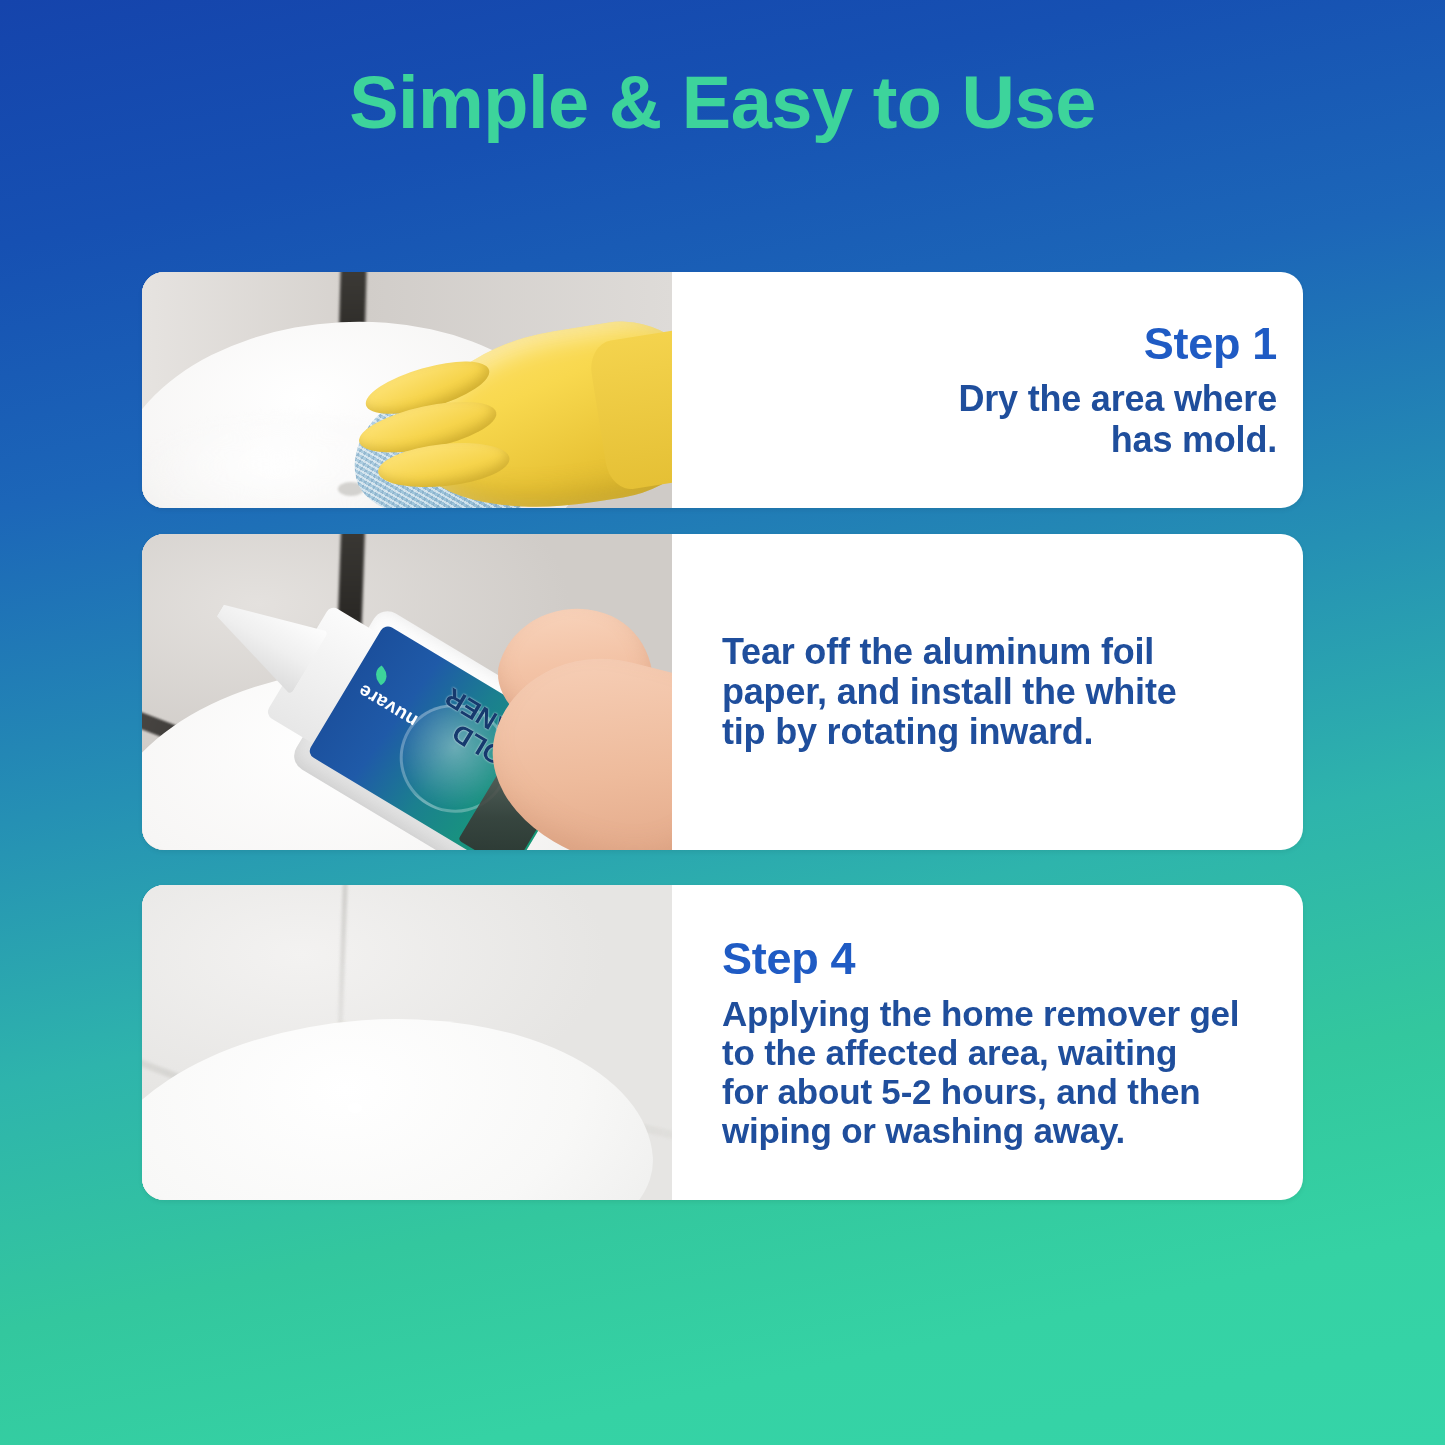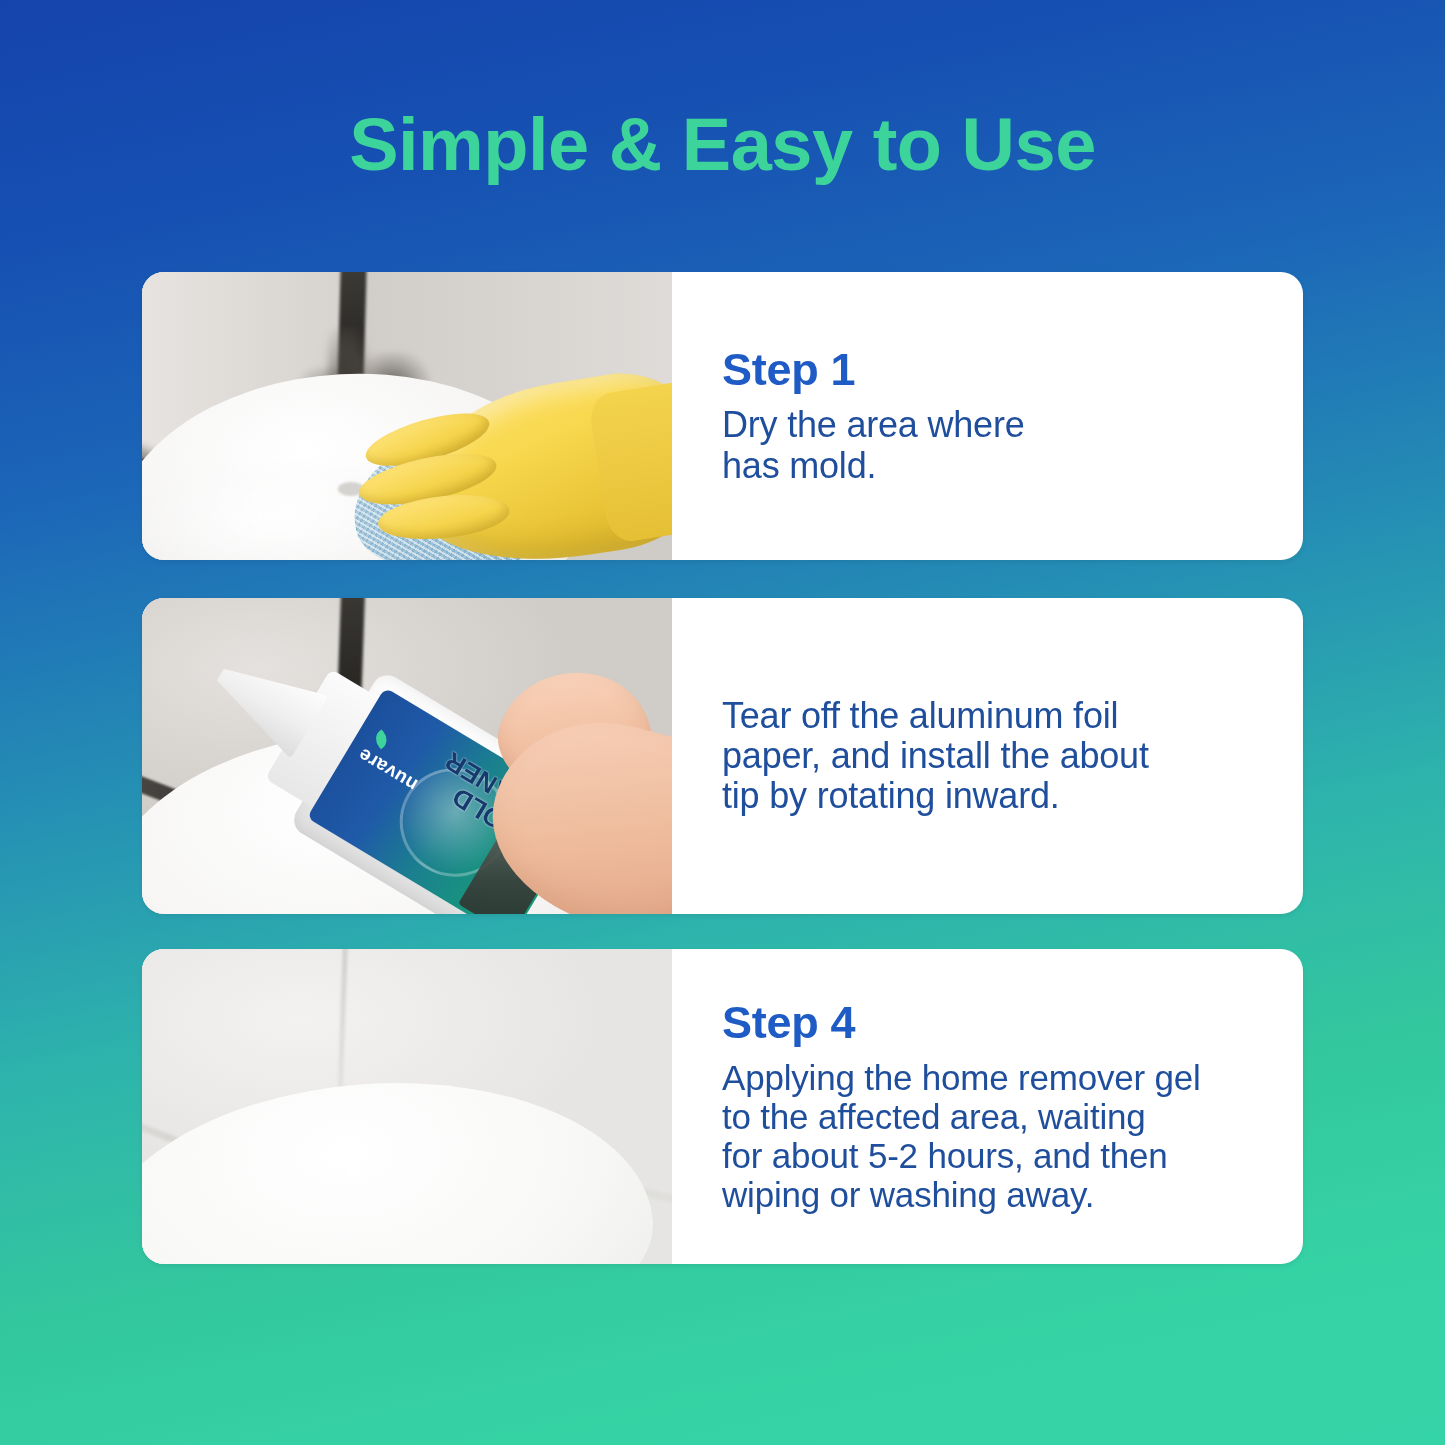--- a/index.html
+++ b/index.html
@@ -22,22 +22,21 @@
         #33C79E 76%,
         #35D2A4 88%,
         #35D4A8 100%);
     position: relative;
   }
 
   
   .title-wrap {
     width: 100%;
     text-align: center;
-    padding-top: 99px;
-    margin-top: 9px;
+    padding-top: 66px;
   }
   .page-title {
     font-size: 74px;
     font-weight: bold;
     color: #3DD49B;
     letter-spacing: -0.5px;
     line-height: 1;
     white-space: nowrap;
   }
 
@@ -52,21 +51,21 @@
   .step-card {
     width: 1161px;
     background: #ffffff;
     border-radius: 22px;
     overflow: hidden;
     display: flex;
     flex-direction: row;
     align-items: stretch;
     box-shadow: 0 2px 5px rgba(0,0,0,0.07);
   }
-  .step-card.card-1 { height: 288px; margin-bottom: 38px; }
+  .step-card.card-1 { height: 236px; margin-bottom: 26px; text-align: right; }
   .step-card.card-2 { height: 316px; margin-bottom: 35px; }
   .step-card.card-3 { height: 315px; }
 
   .photo {
     width: 530px;
     flex: 0 0 530px;
     position: relative;
     overflow: hidden;
     background: #cfcbc8;
   }
@@ -86,20 +85,21 @@
     line-height: 1.05;
     margin-bottom: 12px;
     letter-spacing: -0.3px;
   }
   .step-body {
     font-size: 36px;
     color: #1F4E9C;
     line-height: 1.12;
     letter-spacing: -0.2px;
     white-space: pre-line;
+    font-weight: bold;
   }
   .card-3 .step-body { font-size: 35px; }
 
   
   .wall-base {
     position: absolute; inset: 0;
     background:
       radial-gradient(ellipse 70% 60% at 20% 25%, #e2dfdc 0%, #cfcbc7 75%),
       linear-gradient(100deg, #dcd9d6 0%, #cdc9c5 55%, #c6c2be 100%);
   }
@@ -517,21 +517,21 @@
           <div class="label-badge">
             <span>99%</span>
           </div>
         </div>
       </div>
       <div class="thumb"></div>
       <div class="hand"></div>
     </div>
     <div class="text-pane">
       <div class="step-body">Tear off the aluminum foil
-paper, and install the about
+paper, and install the white
 tip by rotating inward.</div>
     </div>
   </div>
 
   <div class="step-card card-3">
     <div class="photo">
       <div class="p3"></div>
       <div class="p3-seam-vert"></div>
       <div class="p3-seam-left"></div>
       <div class="p3-seam-right"></div>

